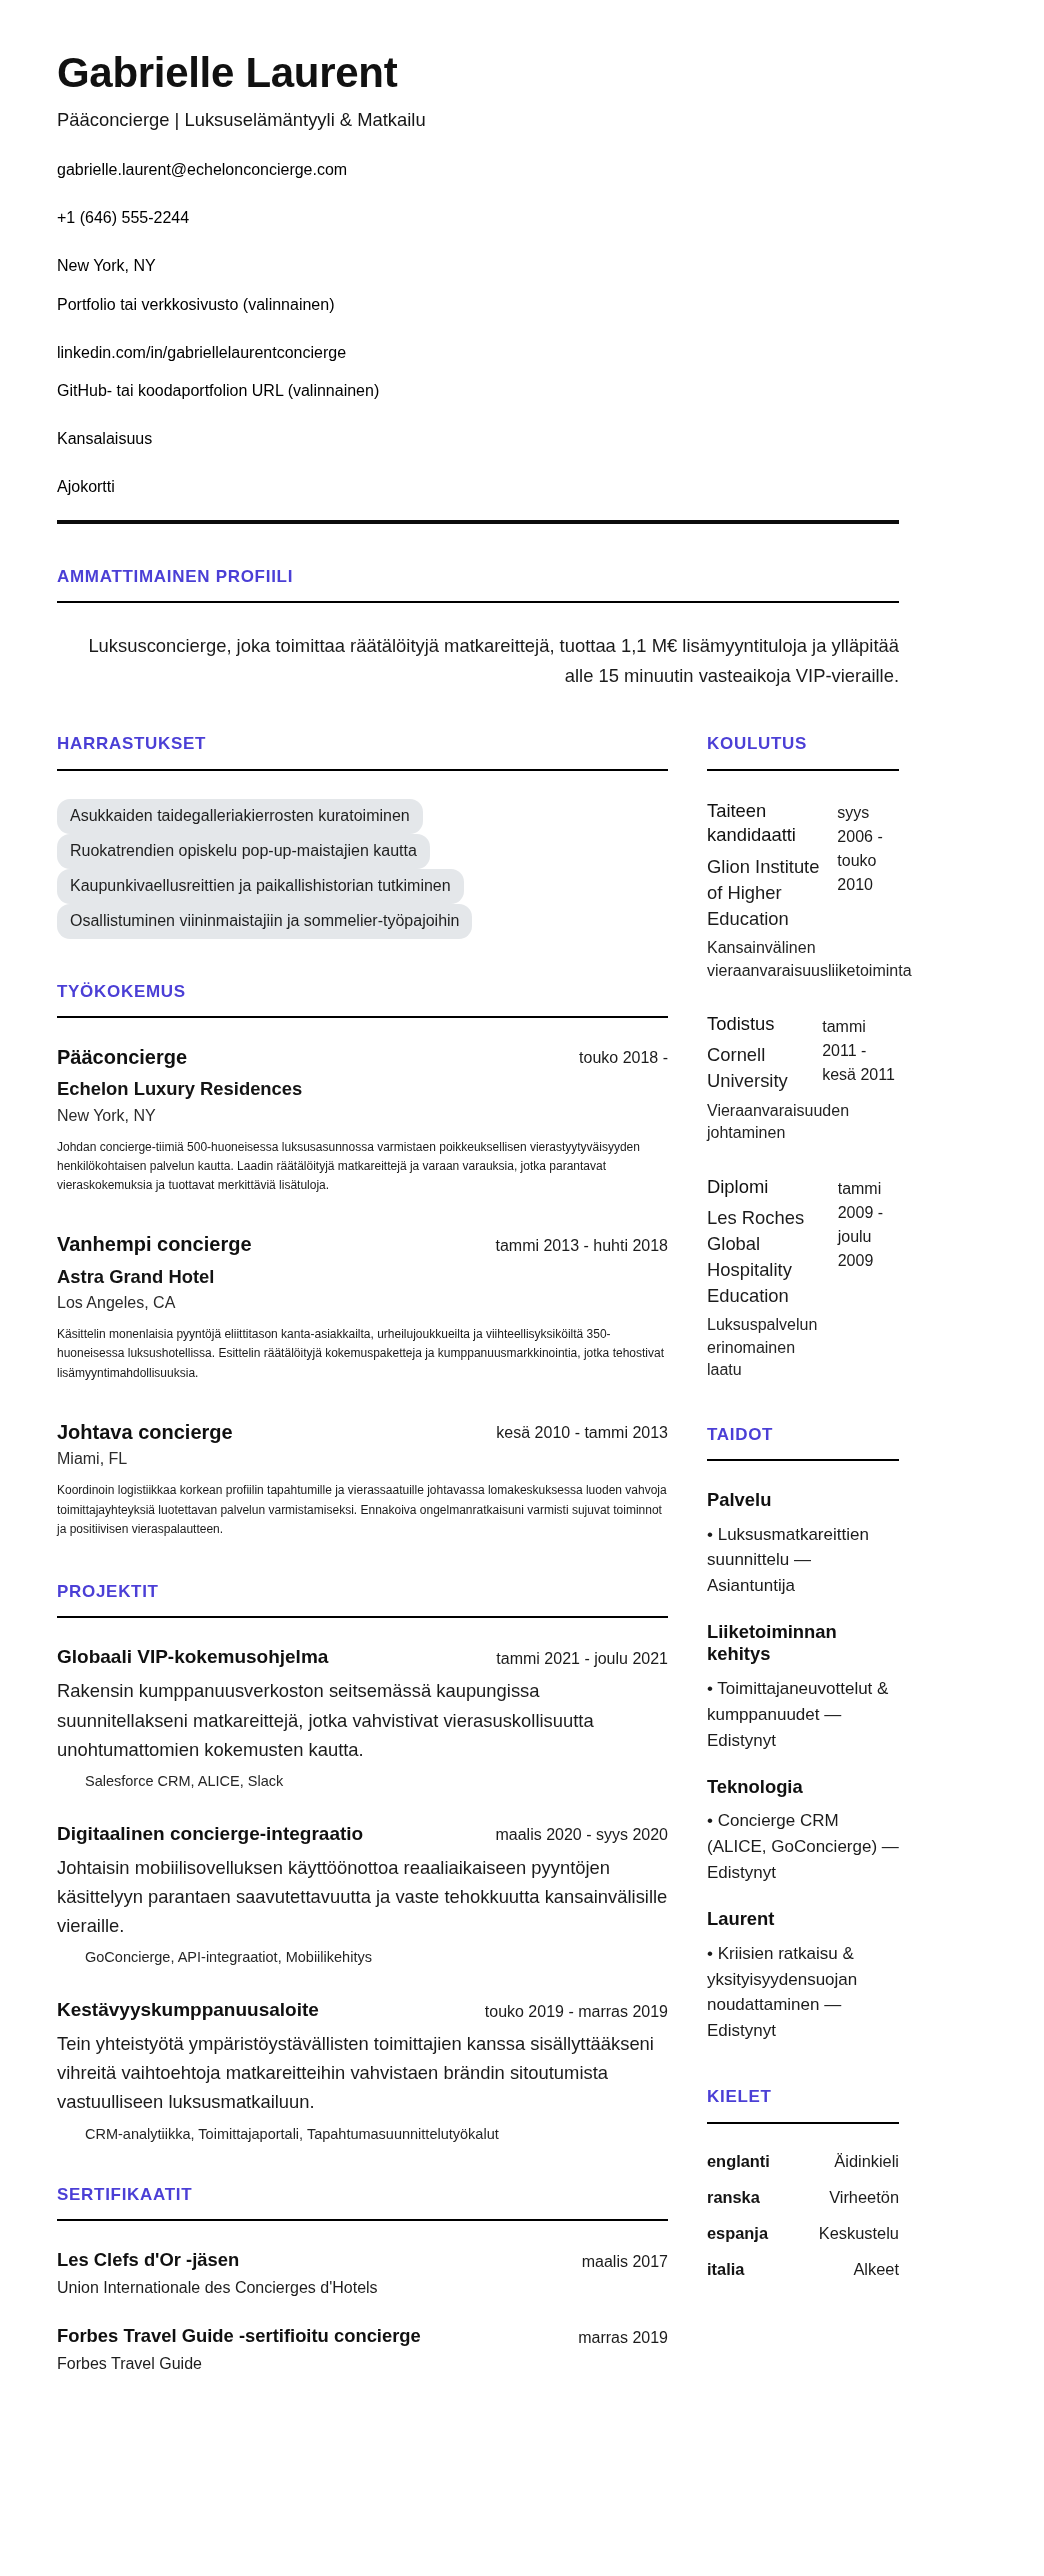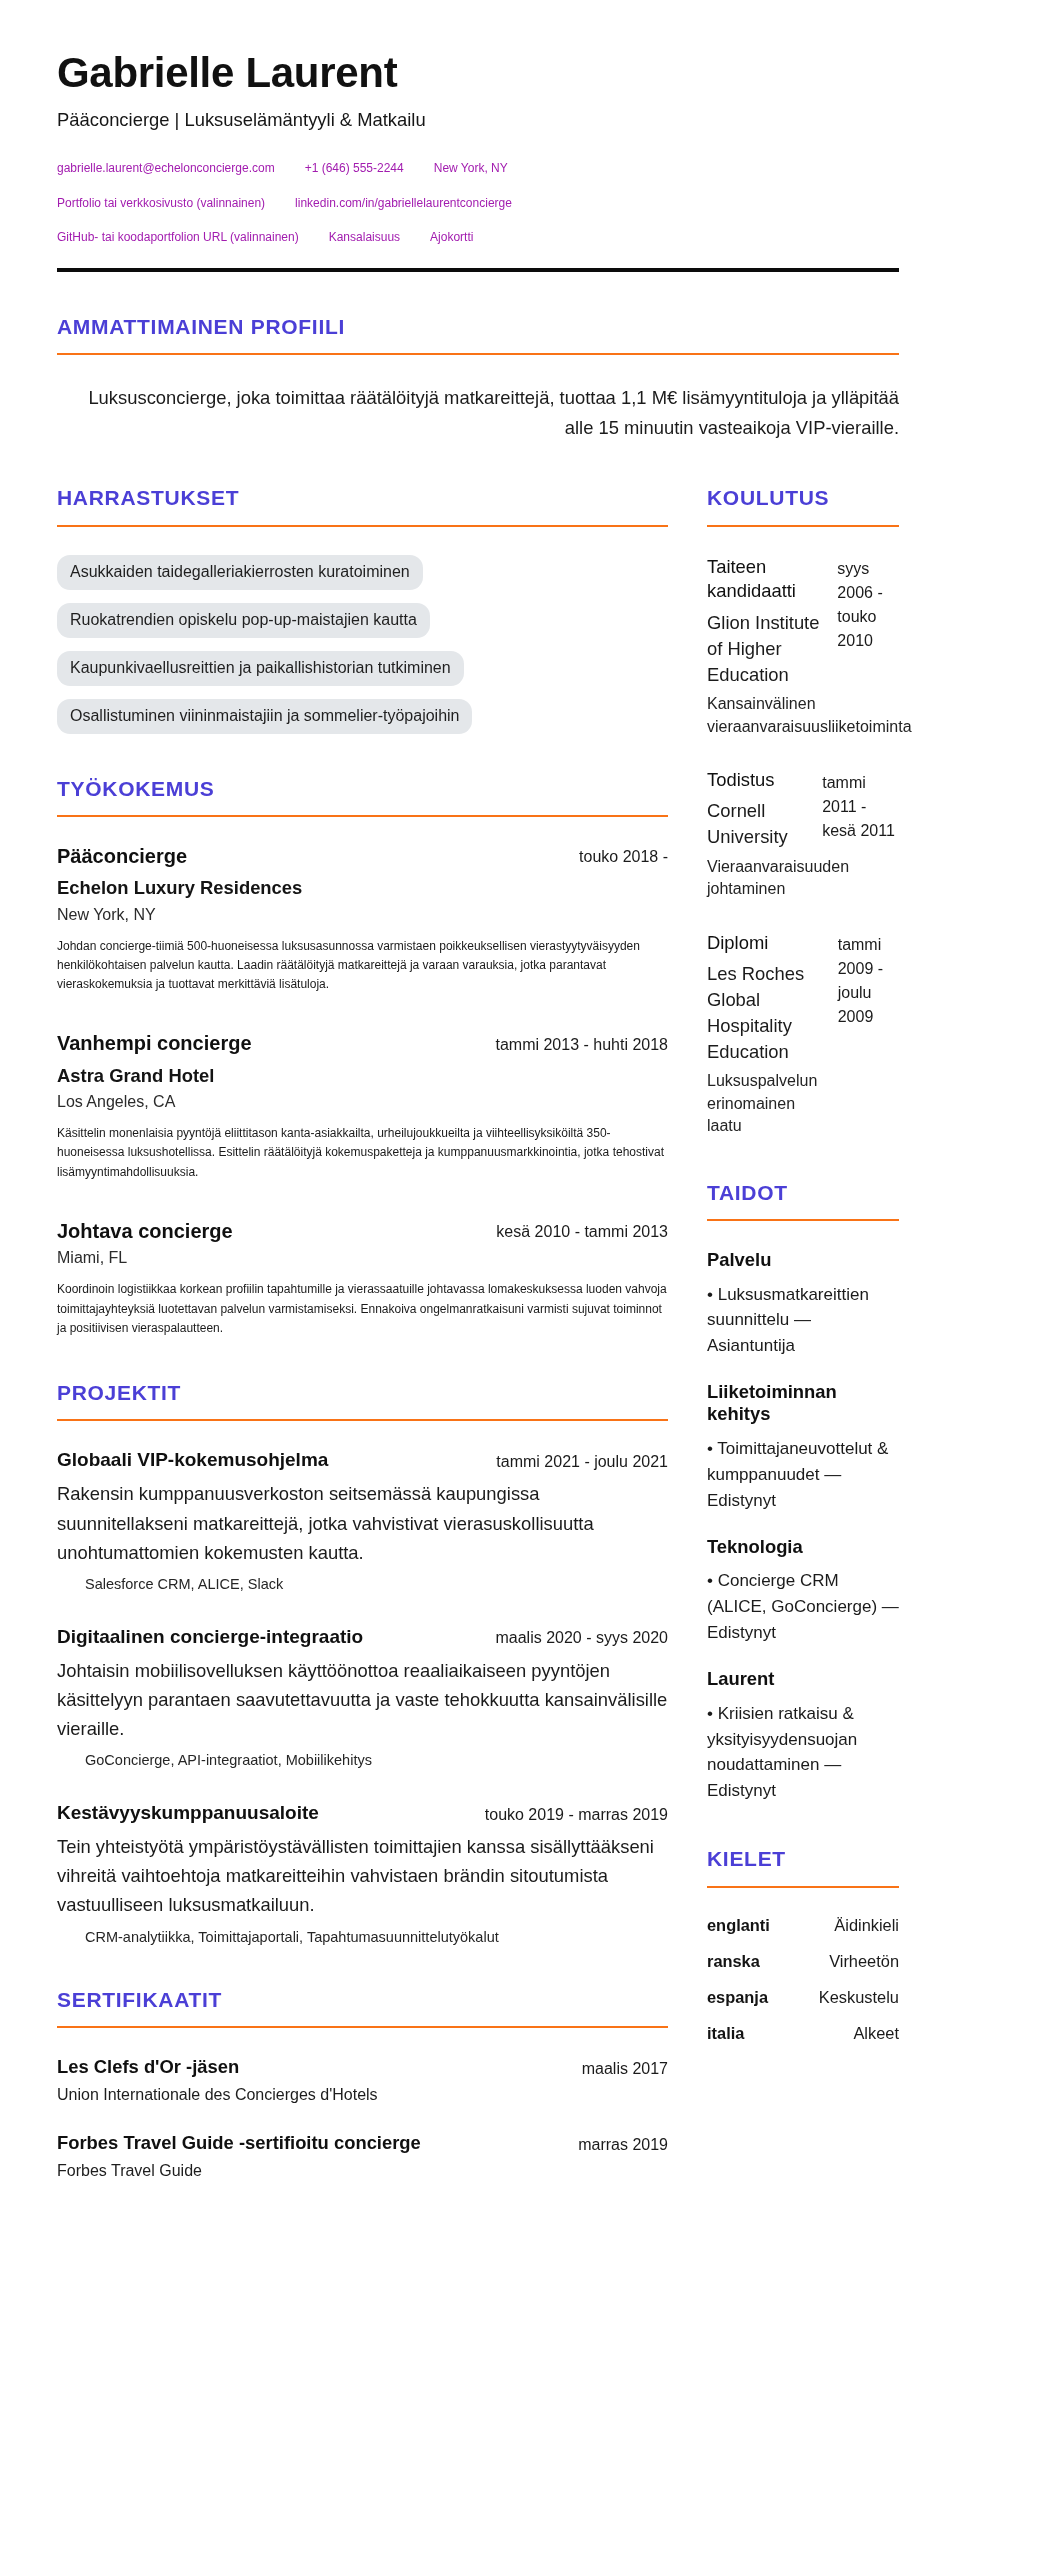--- a/index.html
+++ b/index.html
@@ -28,40 +28,41 @@
   .subtitle {
     font-size: 18.4px;
     margin-top: 13px;
     color: #161616;
   }
   .contact { margin-top: 30px; }
   .contact-row {
     display: flex;
     flex-wrap: wrap;
     gap: 30px;
-    font-size: 12px;
+    font-size: 16px;
     margin-bottom: 20.4px;
-    color: #a21caf;
+    color: #000000;
+    flex-direction: column;
   }
   .contact-row:last-child { margin-bottom: 0; }
   .black-rule {
     border: none;
     border-top: 4px solid #0c0c0c;
     margin: 24px 0 0 0;
   }
 
   
   .section { margin-top: 43px; }
   .sec-head {
     color: #4b3fd6;
-    font-size: 21px;
+    font-size: 17px;
     font-weight: 700;
     letter-spacing: 0.7px;
     padding-bottom: 14.5px;
-    border-bottom: 2px solid #f97316;
+    border-bottom: 2px solid #000000;
     margin-bottom: 28px;
   }
   .profile-text {
     font-size: 18.4px;
     line-height: 1.62;
     max-width: 934px;
     color: #1b1b1b;
     text-align: right;
   }
 
@@ -70,21 +71,20 @@
   .col-left { flex: 0 0 611px; width: 611px; min-width: 0; }
   .col-right { flex: 1 1 auto; min-width: 0; }
 
   
   .chip {
     display: table;
     background: #e4e7ea;
     color: #1f1f1f;
     font-size: 16px;
     padding: 8.5px 13px;
-    margin-bottom: 13px;
     border-radius: 13px;
     white-space: nowrap;
   }
 
   
   .job { margin-bottom: 38px; }
   .job:last-child { margin-bottom: 0; }
   .entry-head { display: flex; justify-content: space-between; align-items: flex-start; gap: 16px; }
   .job-title { font-size: 20px; font-weight: 700; color: #101010; }
   .entry-date { font-size: 16px; color: #1b1b1b; white-space: nowrap; padding-top: 3.3px; }

